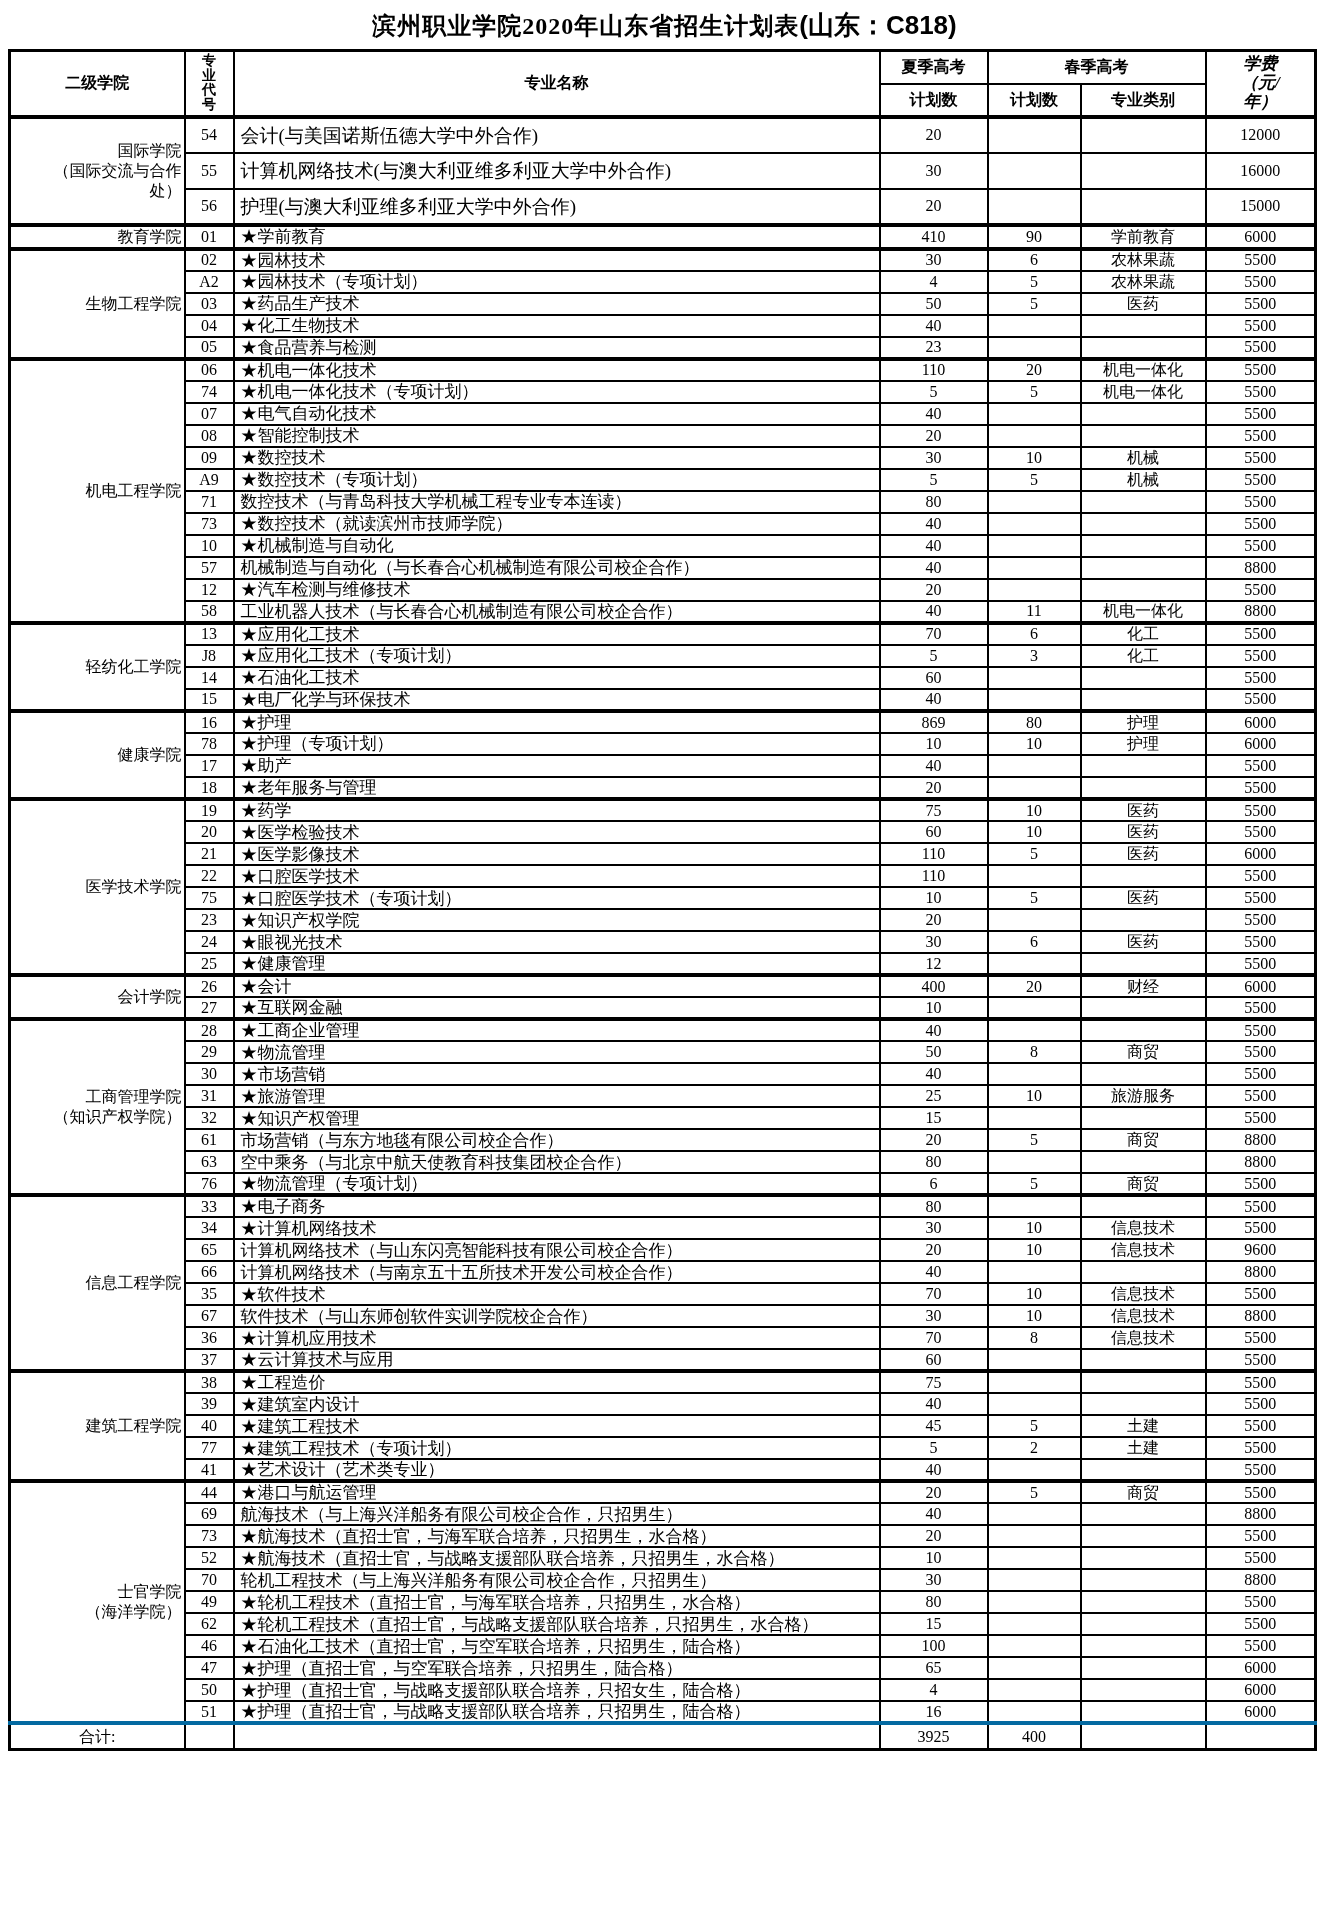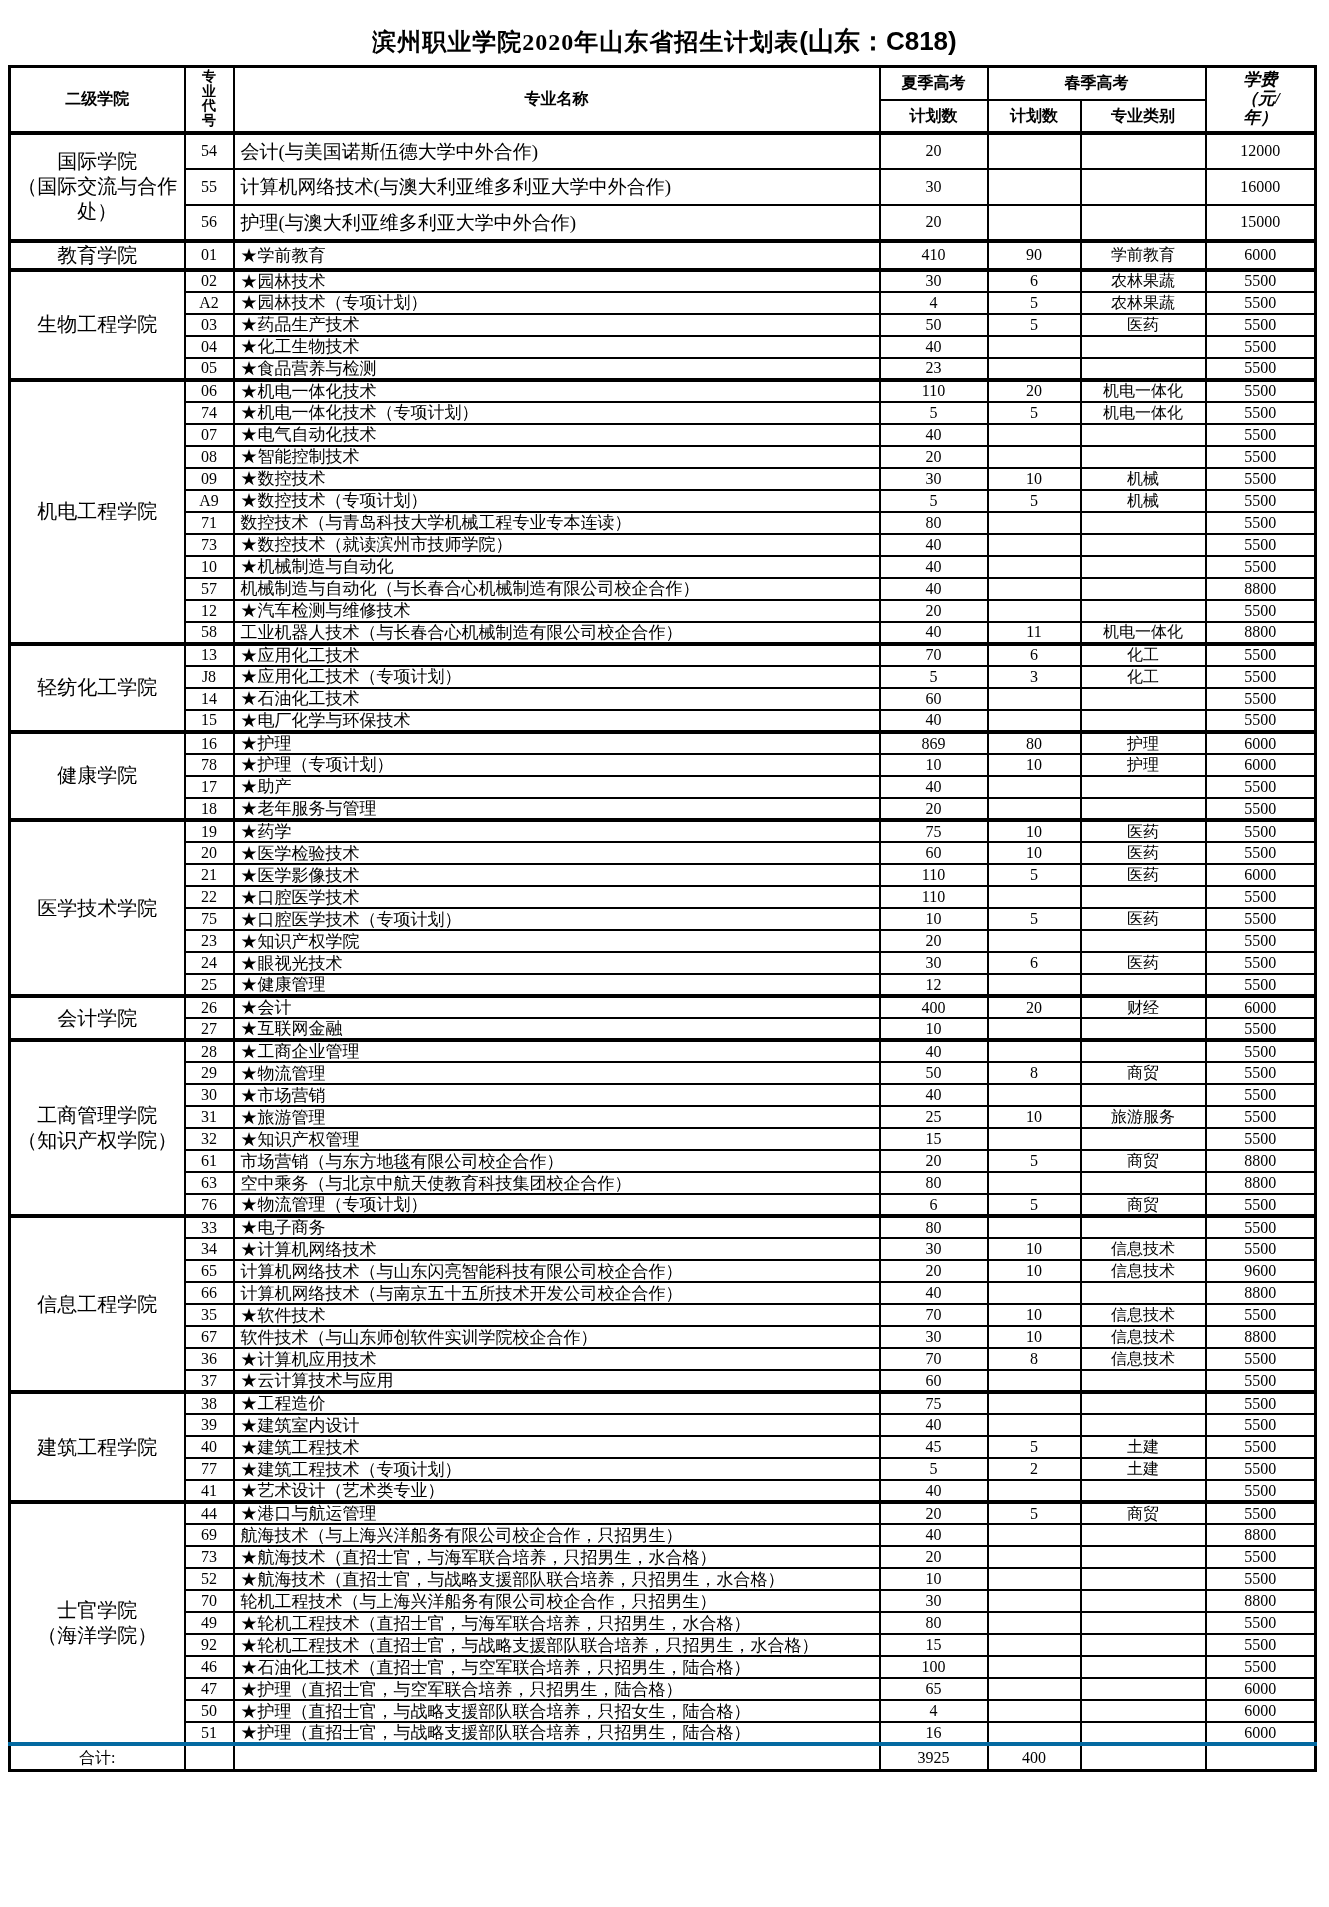--- a/index.html
+++ b/index.html
@@ -6,21 +6,21 @@
   html, body {
     margin: 0; padding: 0;
     background: #ffffff;
     width: 1329px;
     font-family: "Liberation Serif", "DejaVu Serif", serif;
     color: #000;
   }
   .page { width: 1329px; height: 1907px; position: relative; }
   .doc-title {
     text-align: center;
-    padding-top: 24px;
+    padding-top: 8px;
     font-size: 24px;
     font-weight: bold;
     letter-spacing: 1px;
   }
   .doc-title .title-suffix { font-size: 26px; font-family: "Liberation Sans", sans-serif; letter-spacing: 0; }
   table.plan-table {
     border-collapse: collapse;
     table-layout: fixed;
     width: 1306px;
     margin: 6px 0 0 8px;
@@ -41,23 +41,24 @@
   .plan-table td { height: 22px; }
   .plan-table tr.tall td { height: 36px; }
   .plan-table td.name {
     text-align: left;
     padding-left: 6px;
     font-size: 17px;
     white-space: nowrap;
   }
   .plan-table tr.tall td.name { font-size: 19px; }
   .plan-table td.college {
-    font-size: 20px;
+    font-size: 16px;
     white-space: pre-line;
     line-height: 1.25;
+    text-align: right;
   }
   .plan-table tr.group-start td { border-top: 4px solid #000; }
   .plan-table tr.total-row td { border-top: 4px solid #0369a1; height: 26px; }
   .footnote {
     margin: 32px 0 0 38px;
     font-size: 17px;
     letter-spacing: 0.5px;
   }
 </style>
 </head>
@@ -633,21 +634,21 @@
         </tr>
         <tr>
           <td>49</td>
           <td class="name">★轮机工程技术（直招士官，与海军联合培养，只招男生，水合格）</td>
           <td>80</td>
           <td></td>
           <td></td>
           <td>5500</td>
         </tr>
         <tr>
-          <td>92</td>
+          <td>62</td>
           <td class="name">★轮机工程技术（直招士官，与战略支援部队联合培养，只招男生，水合格）</td>
           <td>15</td>
           <td></td>
           <td></td>
           <td>5500</td>
         </tr>
         <tr>
           <td>46</td>
           <td class="name">★石油化工技术（直招士官，与空军联合培养，只招男生，陆合格）</td>
           <td>100</td>

